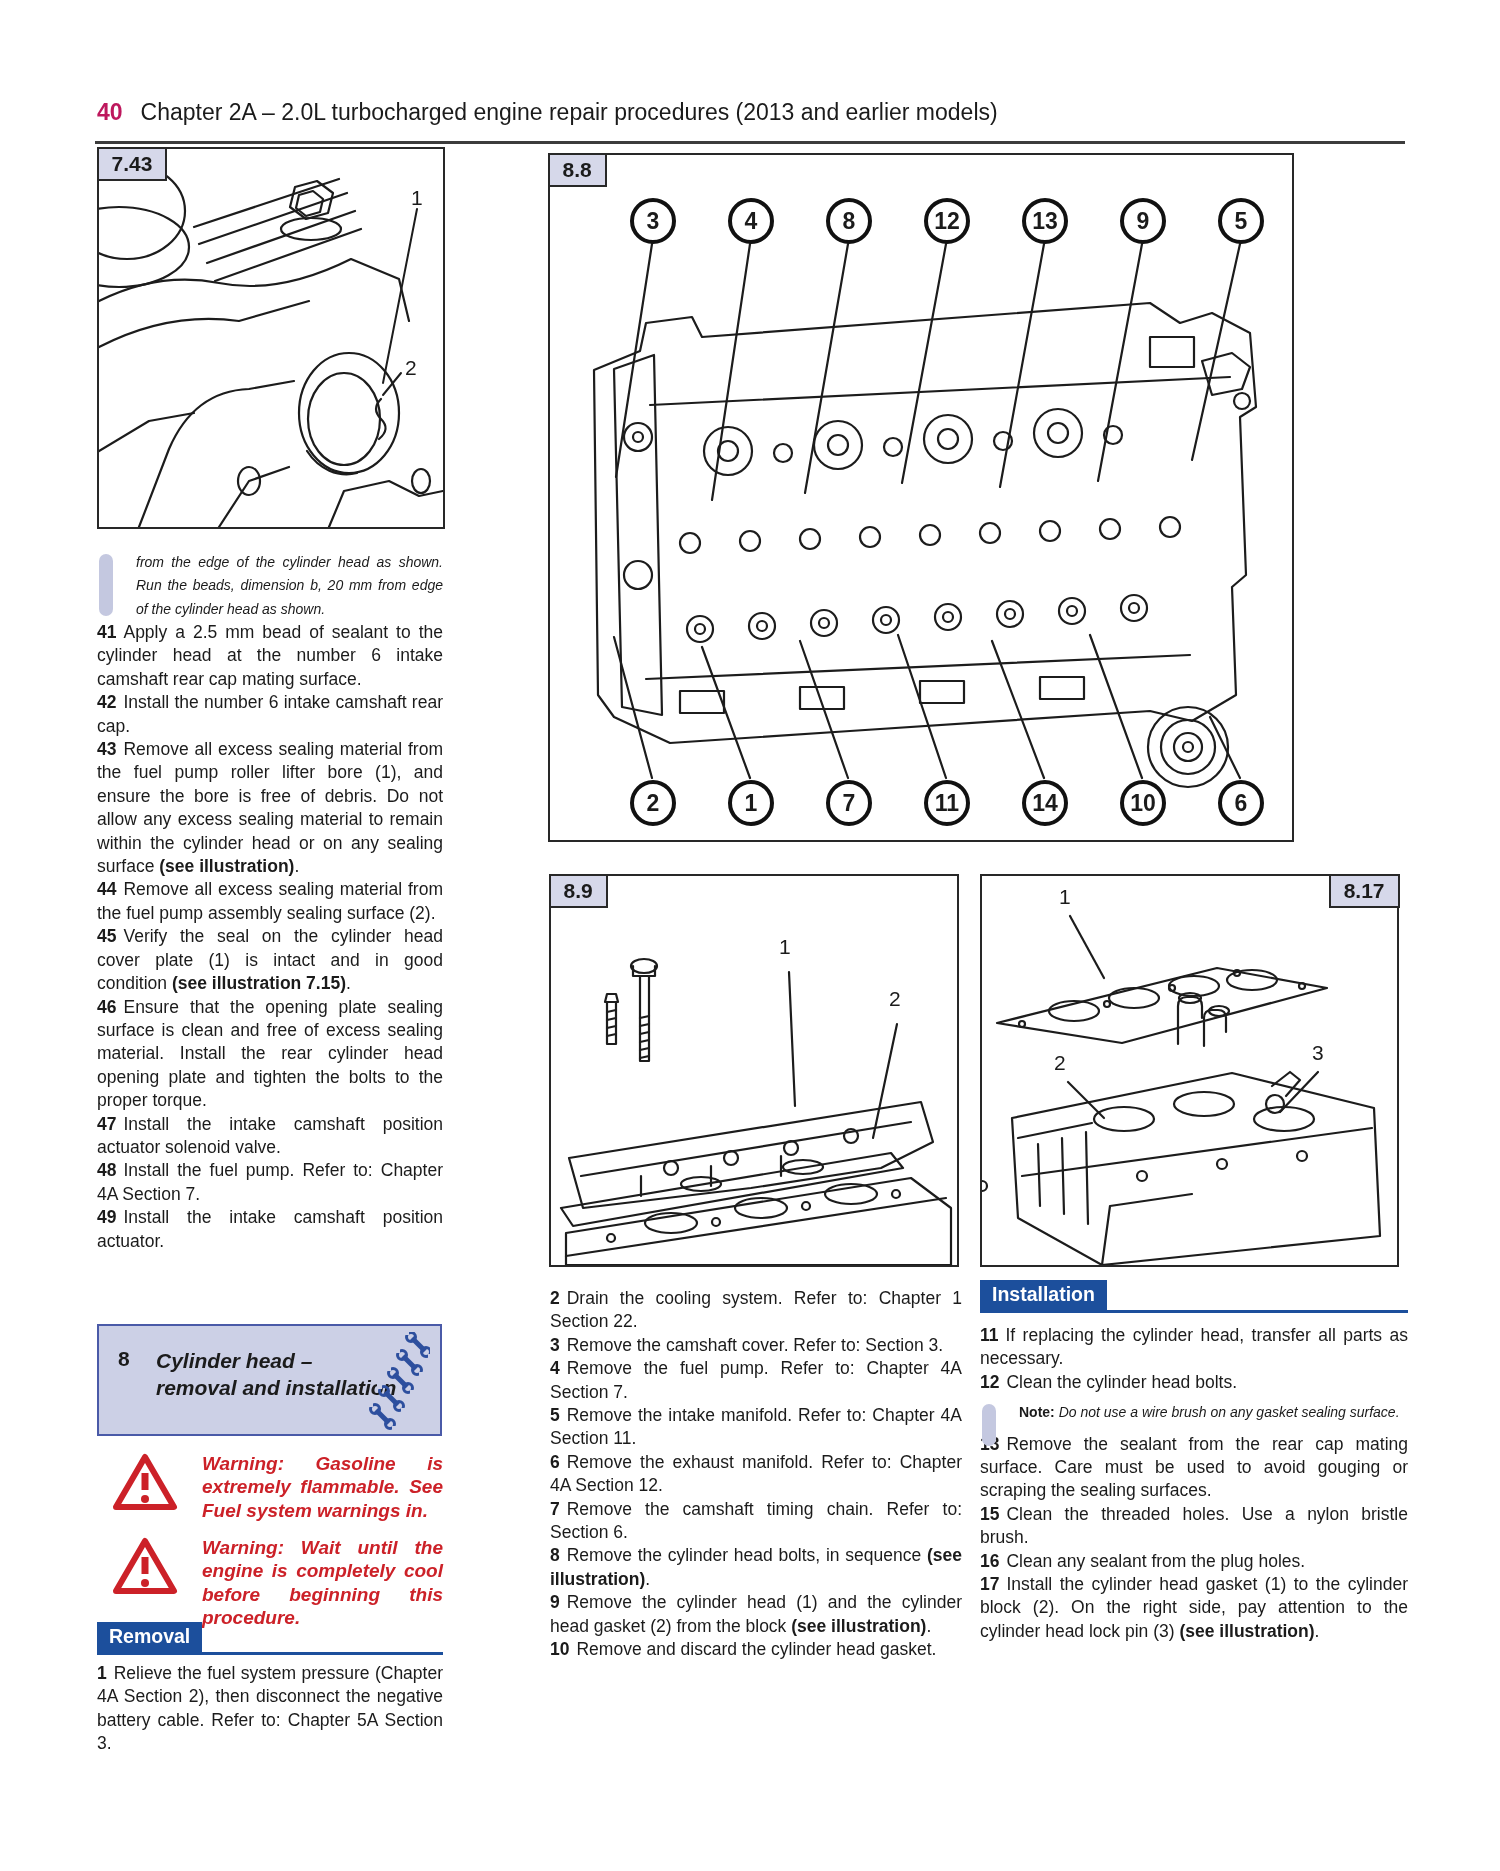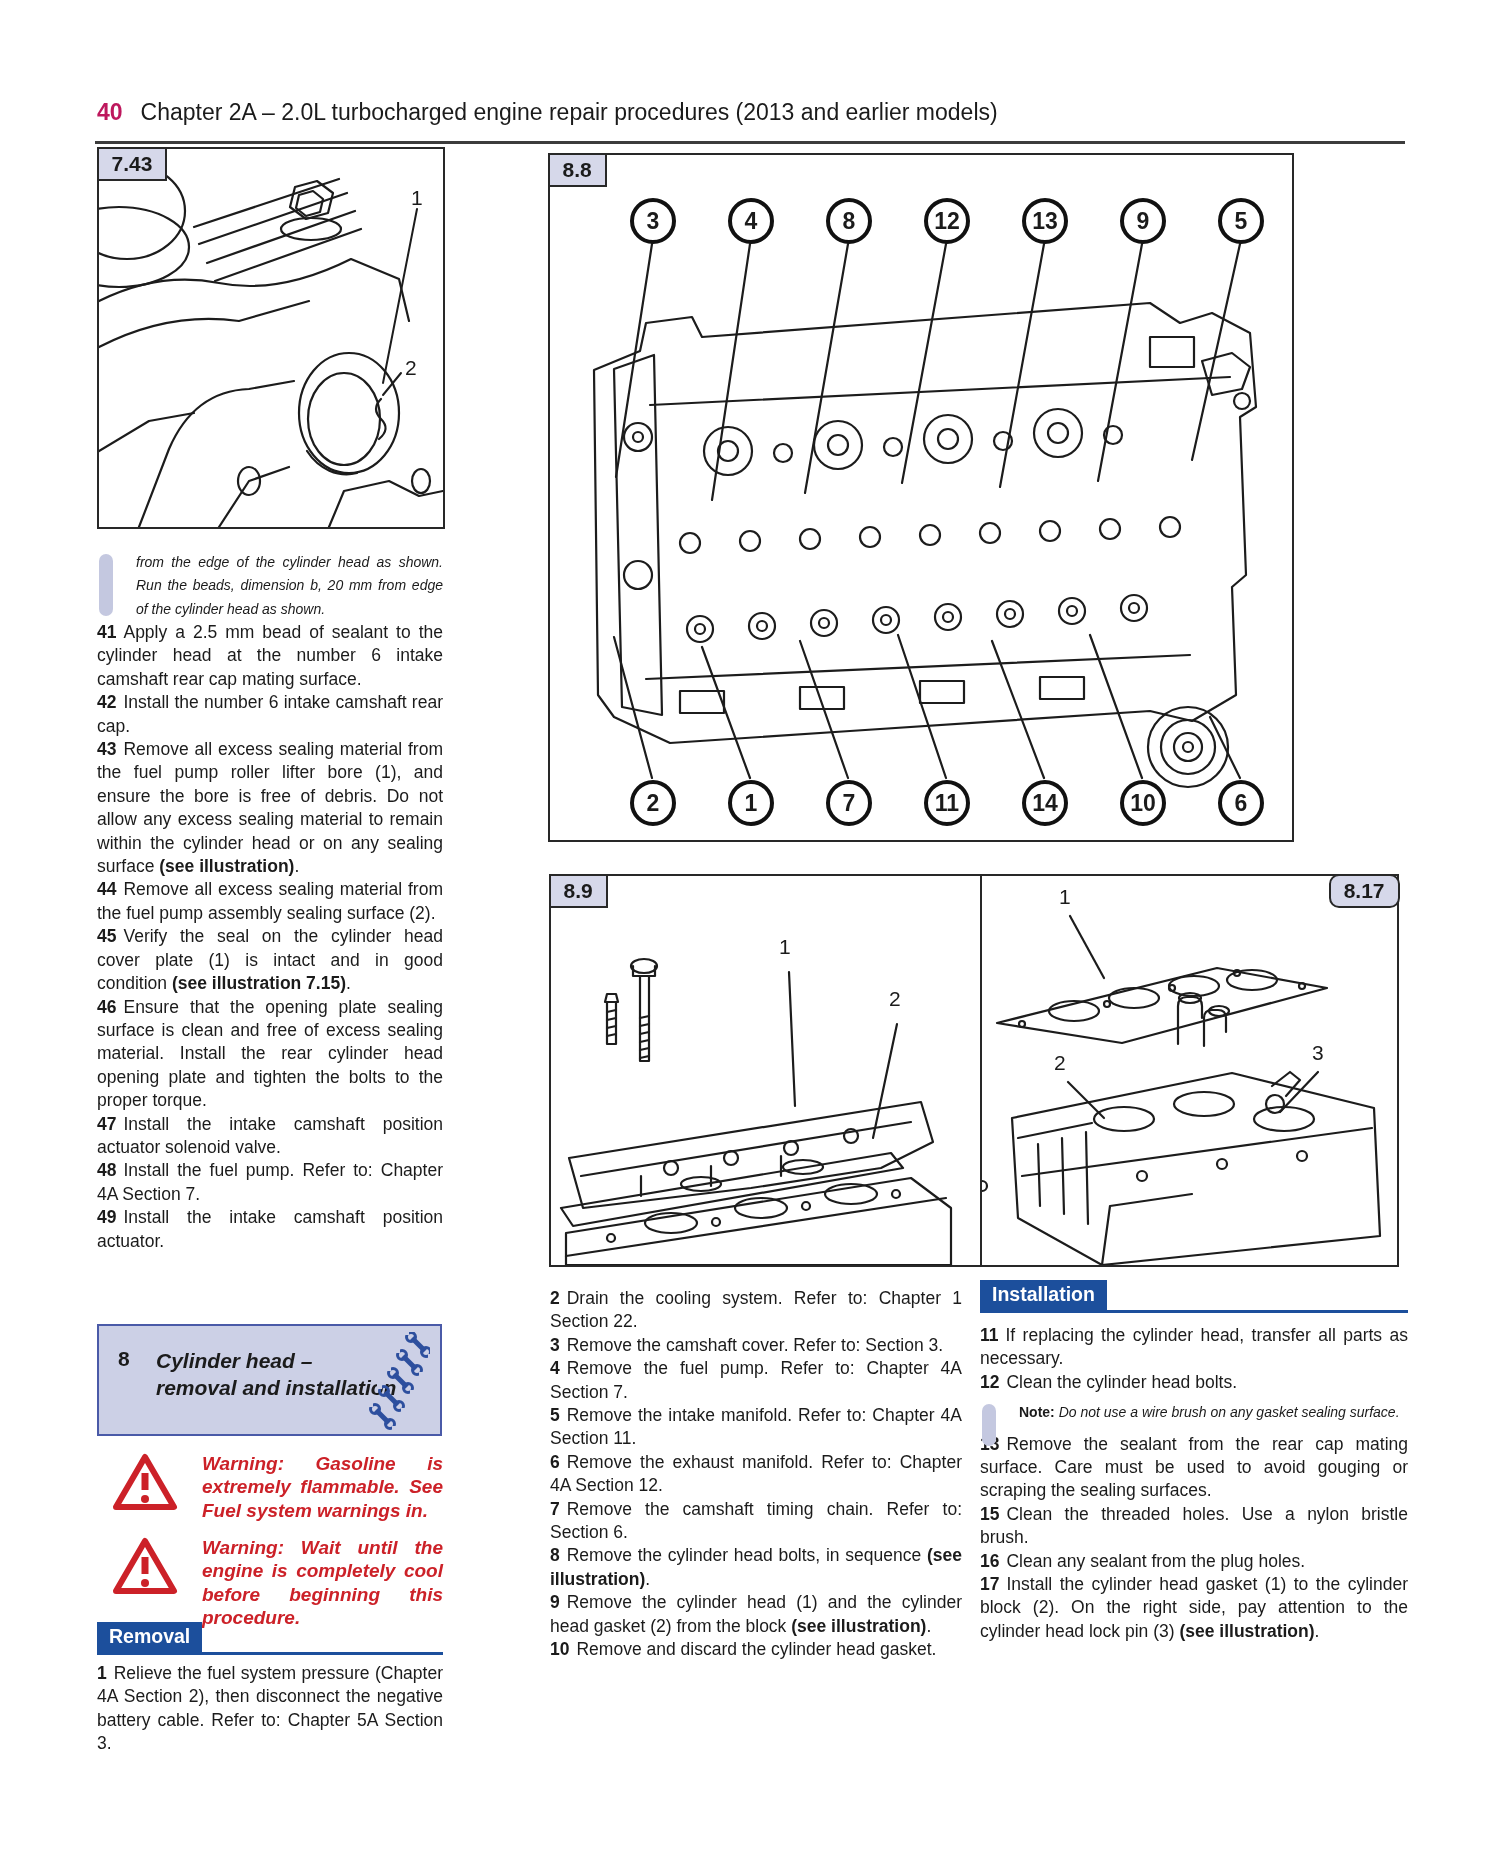--- a/index.html
+++ b/index.html
@@ -9,21 +9,21 @@
   
   .hdr{position:absolute;left:97px;top:99px;width:1310px;font-size:23px;white-space:nowrap;}
   .hdr .pgnum{font-weight:bold;color:#be185d;margin-right:18px;}
   .hdr-rule{position:absolute;left:95px;top:141px;width:1310px;height:2.5px;background:#3c3c3c;}
 
   
   .figbox{position:absolute;border:2.5px solid #282828;background:#fff;}
   .figlabel{position:absolute;background:#d6d8ea;border:2.5px solid #282828;
             font-weight:bold;font-size:21px;padding:4px 13px 5px;line-height:1;}
   .figlabel.tl{left:-2.5px;top:-2.5px;}
-  .figlabel.tr{right:-2.5px;top:-2.5px;border-radius:10px;}
+  .figlabel.tr{right:-2.5px;top:-2.5px;}
   .figart{position:absolute;left:0;top:0;}
   .callout{position:absolute;font-size:21px;color:#1b1b1b;line-height:1;}
 
   
   .tq{position:absolute;width:46px;height:46px;box-sizing:border-box;border:4px solid #111;
       border-radius:50%;background:#fff;display:flex;align-items:center;justify-content:center;
       font-weight:bold;font-size:23px;}
 
   
   .tblock{position:absolute;}
@@ -191,21 +191,21 @@
 
     <div class="tq" style="left:80px;top:625px;">2</div>
     <div class="tq" style="left:178px;top:625px;">1</div>
     <div class="tq" style="left:276px;top:625px;">7</div>
     <div class="tq" style="left:374px;top:625px;">11</div>
     <div class="tq" style="left:472px;top:625px;">14</div>
     <div class="tq" style="left:570px;top:625px;">10</div>
     <div class="tq" style="left:668px;top:625px;">6</div>
   </div>
 
-  <div class="figbox" style="left:549px;top:874px;width:406px;height:389px;padding-left:43px;">
+  <div class="figbox" style="left:549px;top:874px;width:406px;height:389px;">
     <svg class="figart" width="406" height="389" viewBox="0 0 406 389">
       <g stroke="#1c1c1c" fill="none" stroke-width="2.2" stroke-linejoin="round" stroke-linecap="round">
         <rect x="56" y="126" width="9" height="42"></rect>
         <path d="M54,126 l13,0 l-2,-8 l-9,0 z"></path>
         <line x1="56" y1="136" x2="65" y2="134"></line>
           <line x1="56" y1="144" x2="65" y2="142"></line>
           <line x1="56" y1="152" x2="65" y2="150"></line>
           <line x1="56" y1="160" x2="65" y2="158"></line>
         <ellipse cx="93" cy="90" rx="13" ry="7"></ellipse>
         <path d="M82,90 l0,10 l22,0 l0,-10"></path>

